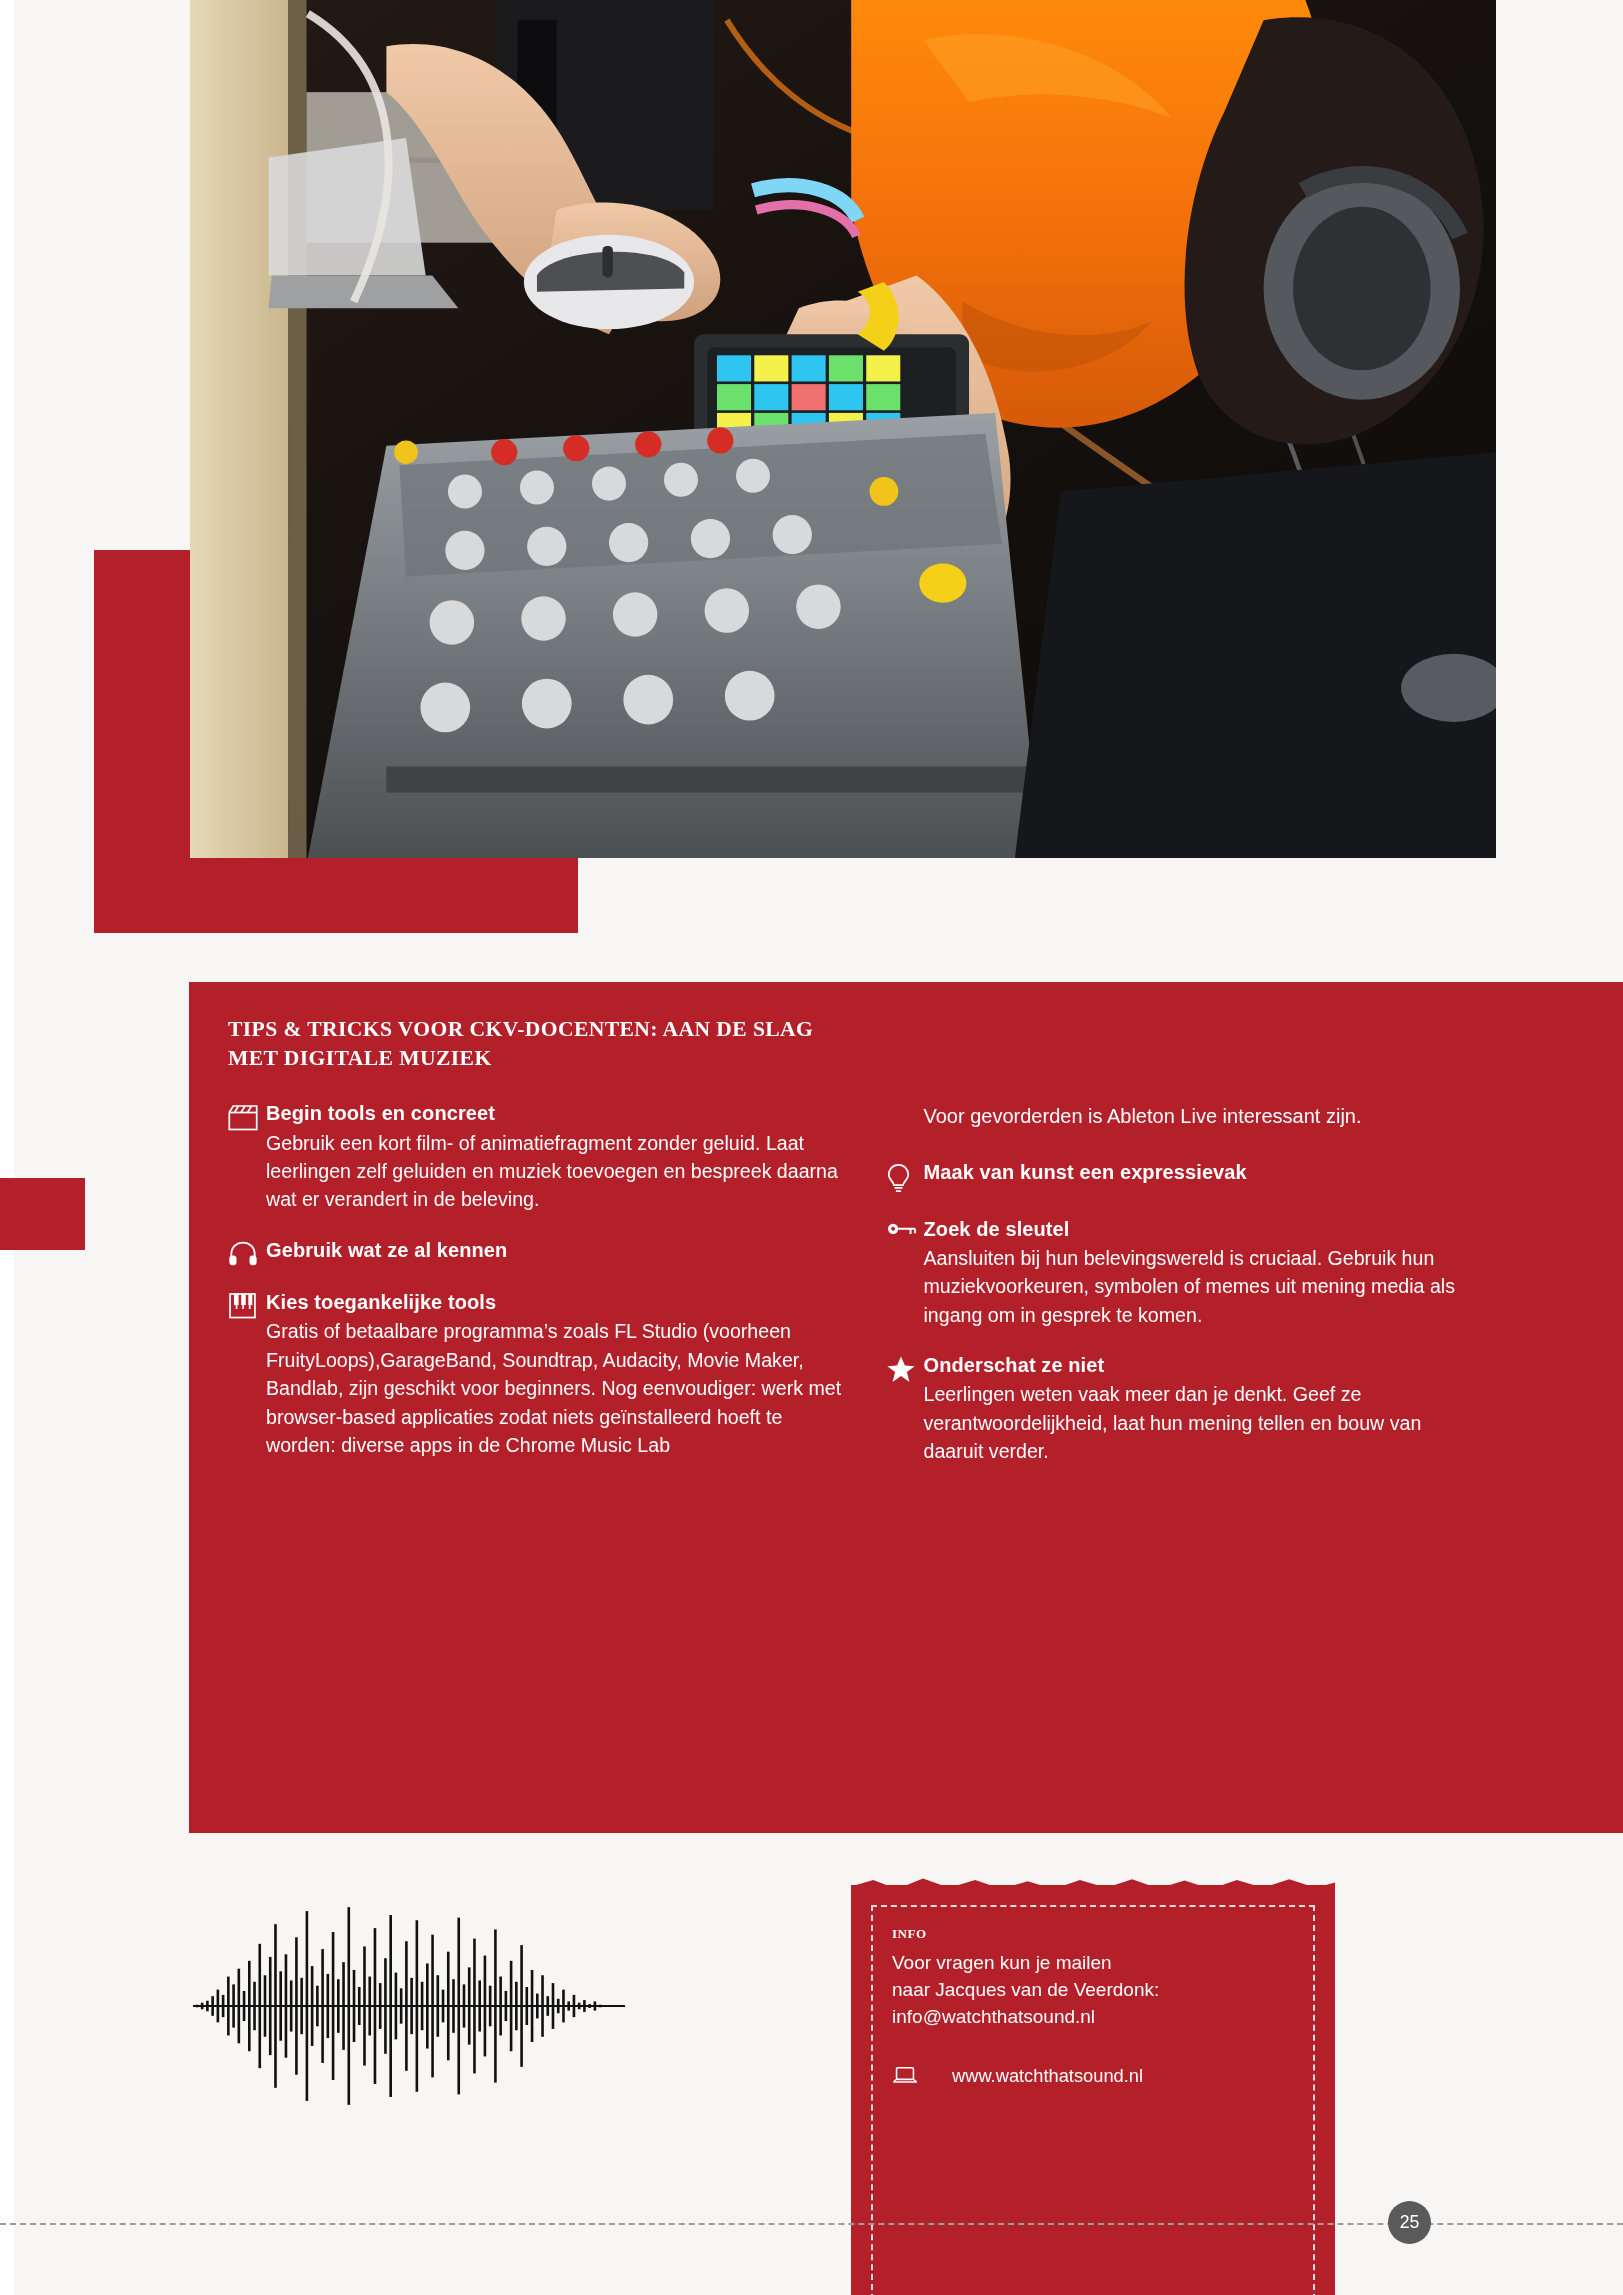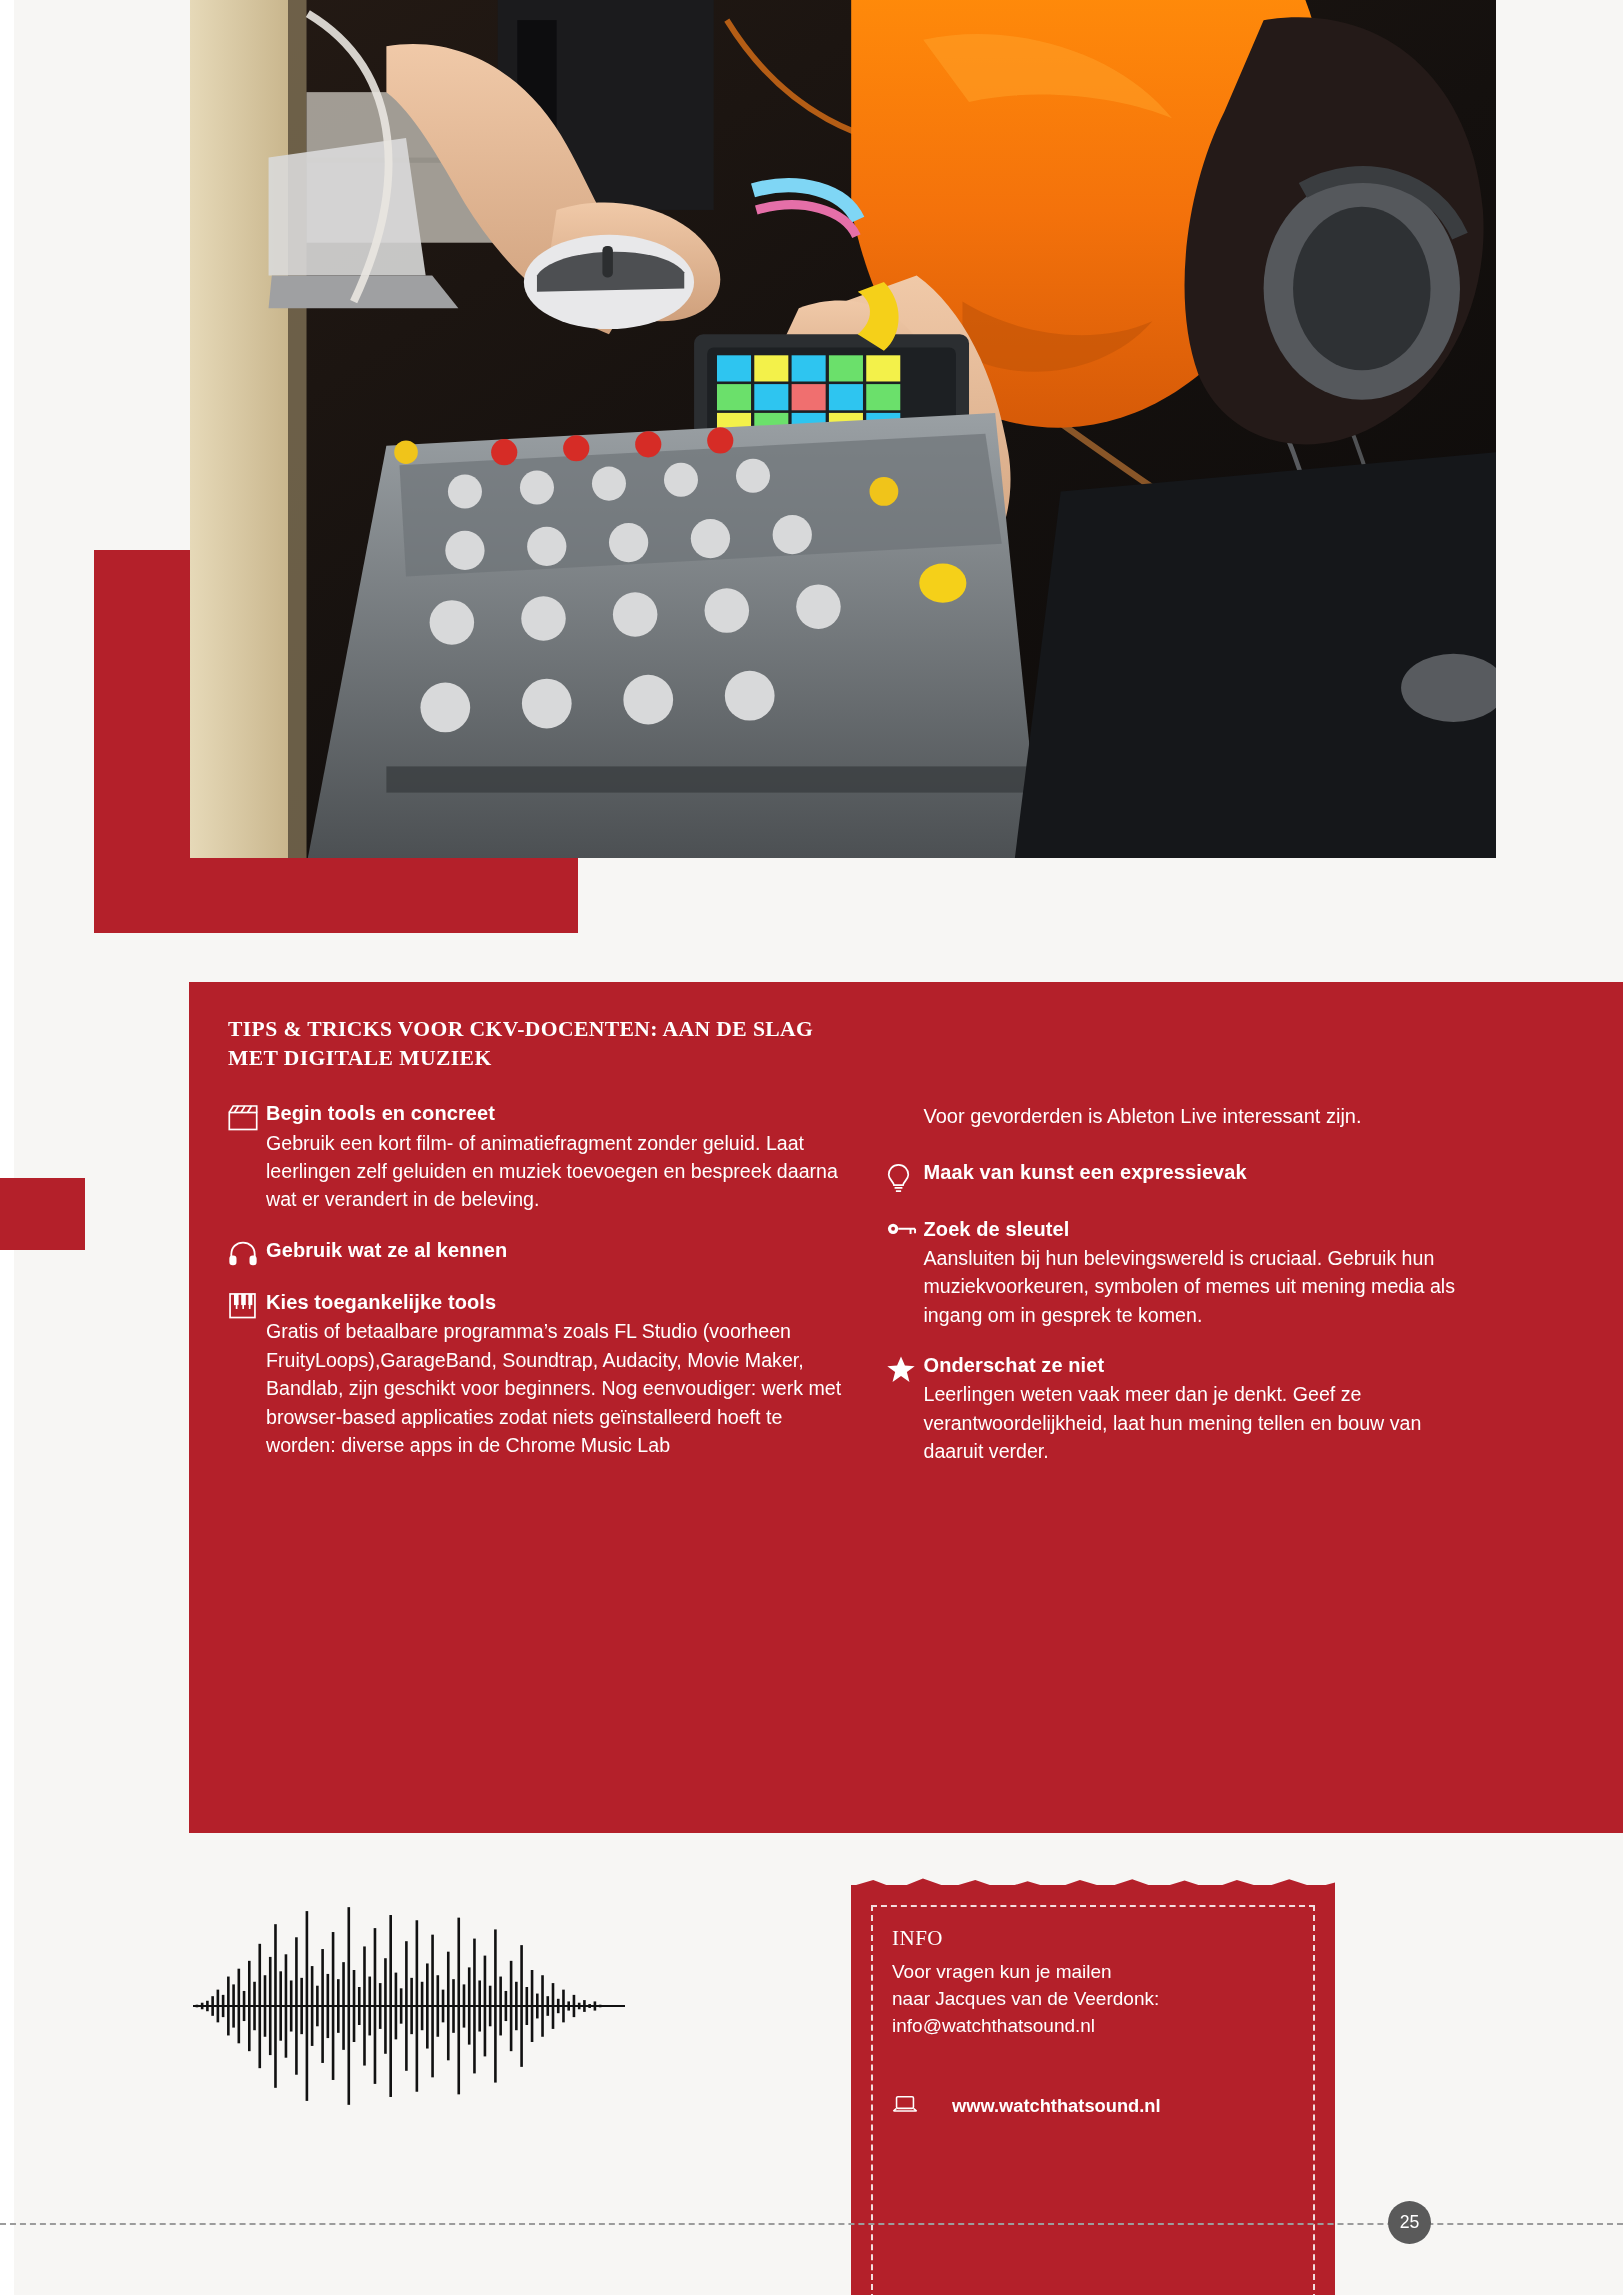--- a/index.html
+++ b/index.html
@@ -129,34 +129,33 @@
     border-bottom: none;
   }
   .info-content {
     position: absolute;
     left: 41px; top: 41px;
     right: 26px;
     color: #fff;
   }
   .info-title {
     font-family: "Liberation Serif", serif;
-    font-weight: normal;
-    font-size: 21px;
+    font-weight: bold;
+    font-size: 13px;
     letter-spacing: 0.5px;
     margin-bottom: 7.9px;
   }
   .info-line {
     font-size: 19px;
     line-height: 1.42;
   }
   .info-link-row {
     display: flex;
-    align-items: flex-end;
-    margin-top: 54px;
-    font-weight: bold;
+    align-items: center;
+    margin-top: 34px;
   }
   .info-link-row .lnk {
     font-size: 18.3px;
     margin-left: 34px;
   }
 
   
   .bottom-rule {
     position: absolute;
     left: 0; top: 2223px;

